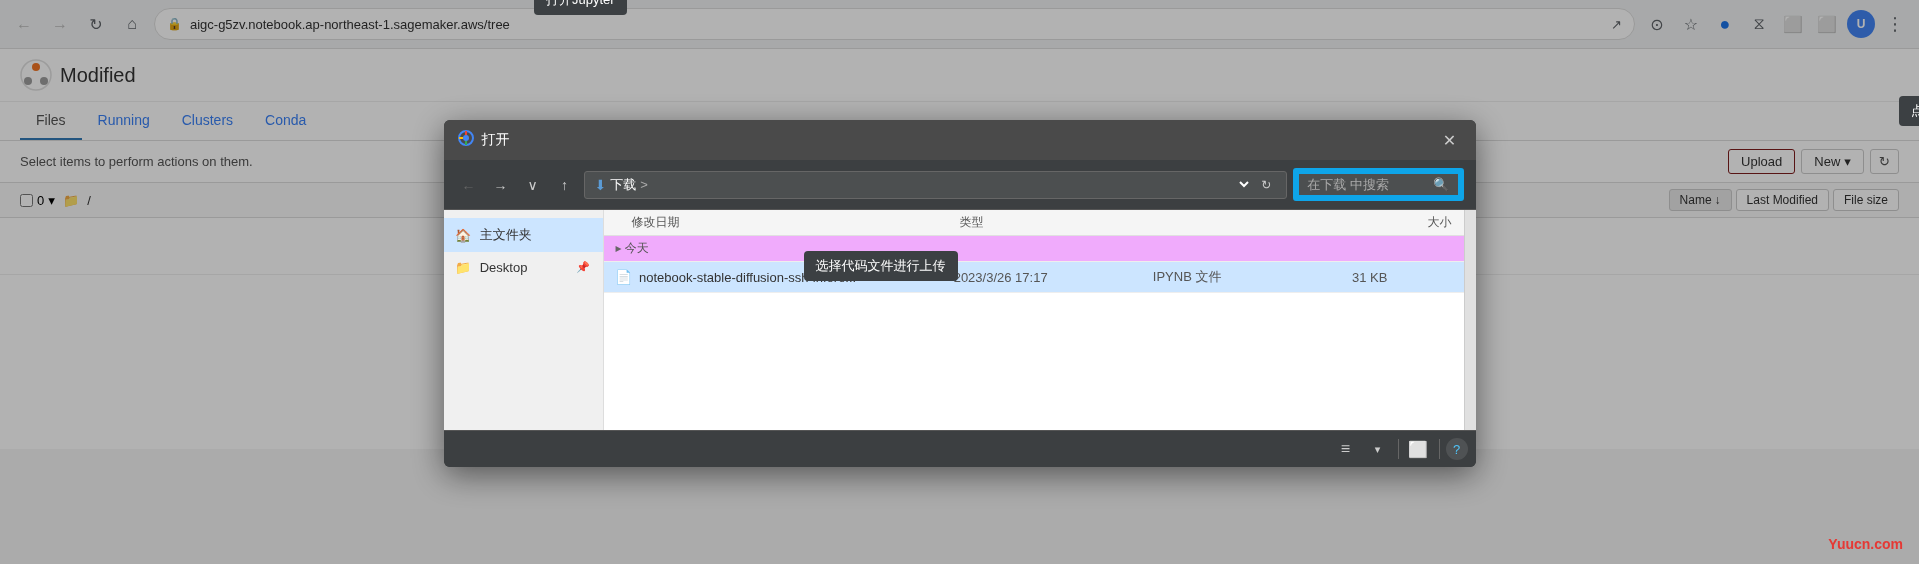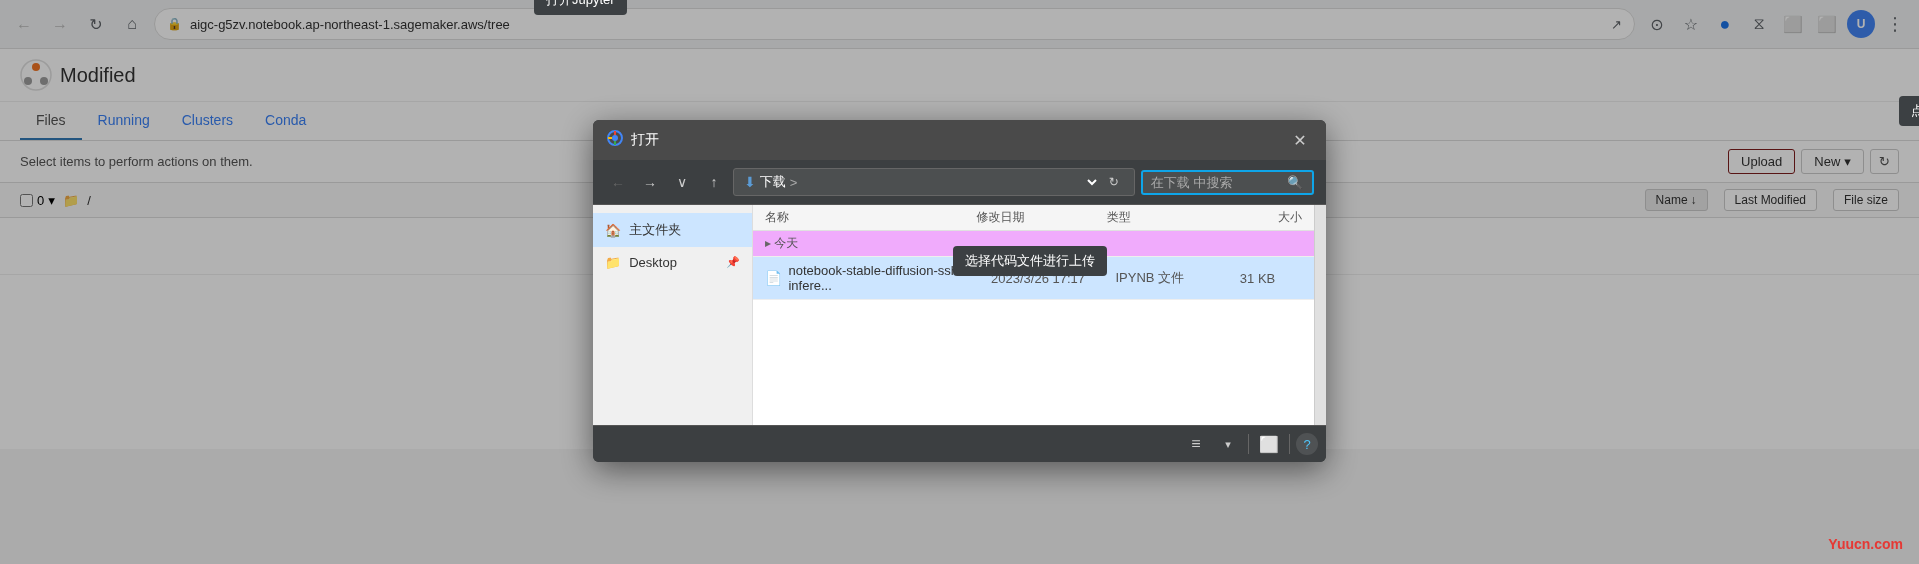--- a/index.html
+++ b/index.html
@@ -158,21 +158,21 @@
       padding: 6px 20px;
       border-top: 1px solid #ddd;
       border-bottom: 1px solid #ddd;
       background: #f9f9f9;
     }
     .file-list-header-left {
       display: flex; align-items: center; gap: 8px;
       flex: 1;
     }
     .file-list-header-right {
-      display: flex; align-items: center; gap: 16px;
+      display: flex; align-items: center; gap: 4px;
     }
     .sort-btn {
       padding: 3px 10px;
       background: white;
       border: 1px solid #ccc;
       border-radius: 3px;
       cursor: pointer;
       font-size: 12px;
       color: #333;
       display: flex; align-items: center; gap: 3px;
@@ -195,21 +195,21 @@
       position: fixed;
       top: 0; left: 0; right: 0; bottom: 0;
       background: rgba(0,0,0,0.3);
       z-index: 50;
       display: flex;
       align-items: flex-start;
       justify-content: center;
       padding-top: 120px;
     }
     .file-dialog {
-      width: 733px;
+      width: 1032px;
       background: #3c3f41;
       border-radius: 6px;
       overflow: hidden;
       box-shadow: 0 8px 32px rgba(0,0,0,0.5);
     }
     .file-dialog-titlebar {
       display: flex; align-items: center; justify-content: space-between;
       background: #4a4a4a;
       padding: 8px 14px;
       color: white;
@@ -245,24 +245,24 @@
       display: flex; align-items: center; gap: 4px;
       background: #4c4f50;
       border: 1px solid #666;
       border-radius: 3px;
       padding: 3px 10px;
       flex: 1; color: white; font-size: 13px;
     }
     .dialog-search {
       display: flex; align-items: center;
       background: #4c4f50;
-      border: 2px solid #0ea5e9;
+      border: 6px solid #0ea5e9;
       border-radius: 3px;
       padding: 3px 8px;
-      gap: 17px;
+      gap: 6px;
     }
     .dialog-search input {
       border: none; outline: none; background: transparent;
       color: white; font-size: 13px; width: 120px;
     }
     .dialog-search input::placeholder { color: #aaa; }
 
     
     .dialog-body {
       display: flex;
@@ -534,21 +534,20 @@
         <div class="sidebar-item-dialog">
           <span>📁</span>
           <span>Desktop</span>
           <span style="margin-left:auto; color:#999; font-size:11px;">📌</span>
         </div>
       </div>
 
       <div class="dialog-file-list">
 
         <div class="dialog-file-list-header">
-          <div class="file-col-name">名称</div>
           <div class="file-col-arrow"></div>
           <div class="file-col-date">修改日期</div>
           <div class="file-col-type">类型</div>
           <div class="file-col-size">大小</div>
         </div>
 
         <div class="dialog-group-header">
           <span style="font-size:12px; color:#666;">▸ </span>
           <span>今天</span>
         </div>

